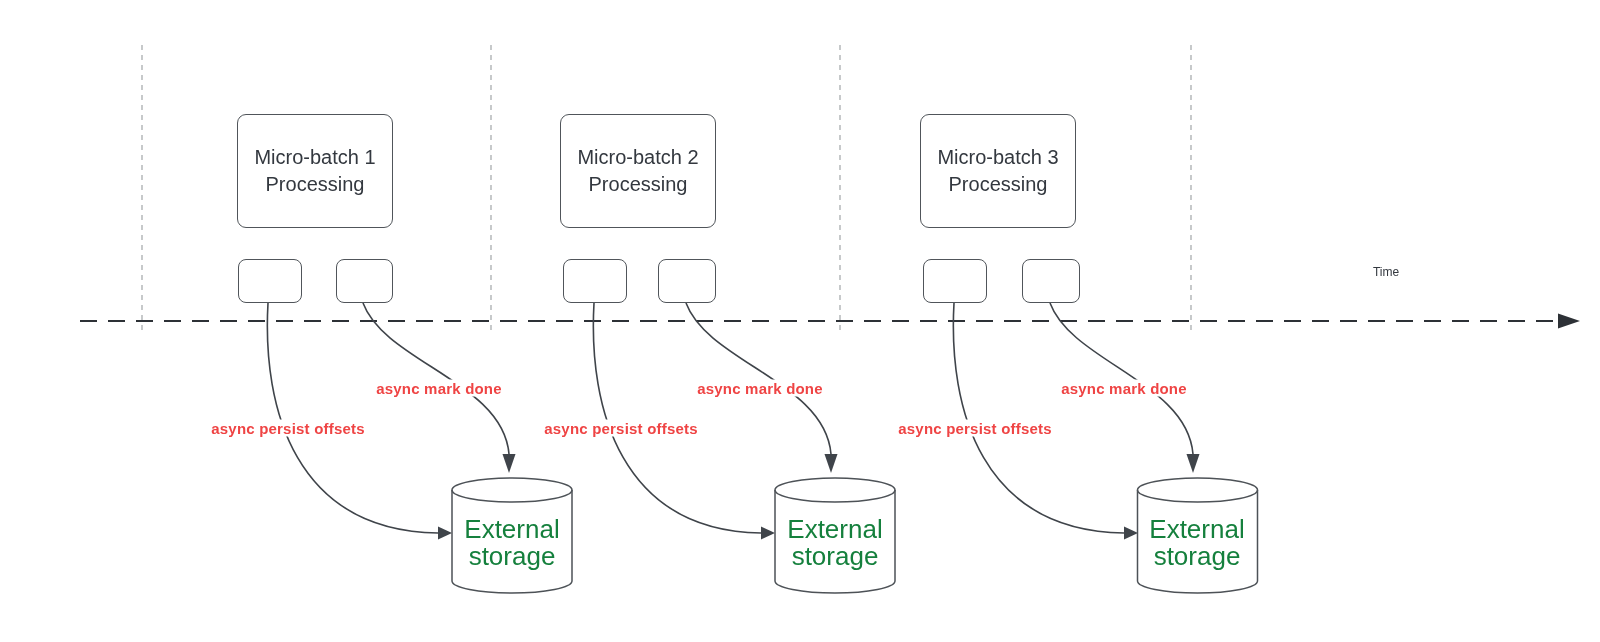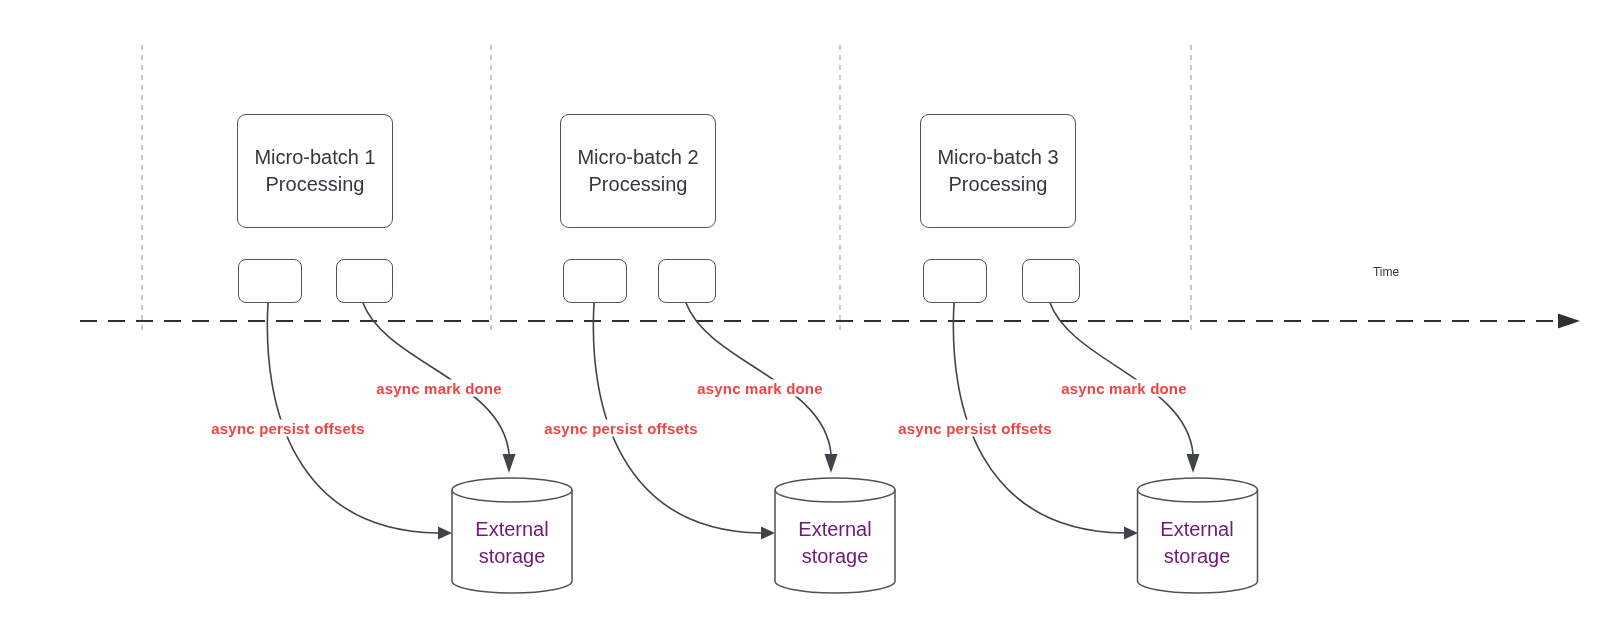--- a/index.html
+++ b/index.html
@@ -56,23 +56,23 @@
     letter-spacing: 0.2px;
     color: #ef4444;
     background: #ffffff;
     padding: 0 2px;
     white-space: nowrap;
   }
   .storage-label {
     position: absolute;
     transform: translate(-50%, -50%);
     text-align: center;
-    font-size: 20px;
+    font-size: 26px;
     line-height: 27px;
-    color: #701a75;
+    color: #15803d;
   }
   .time-label {
     position: absolute;
     transform: translate(-50%, -50%);
     font-size: 12px;
     color: #33383f;
     white-space: nowrap;
   }
 </style>
 </head>

